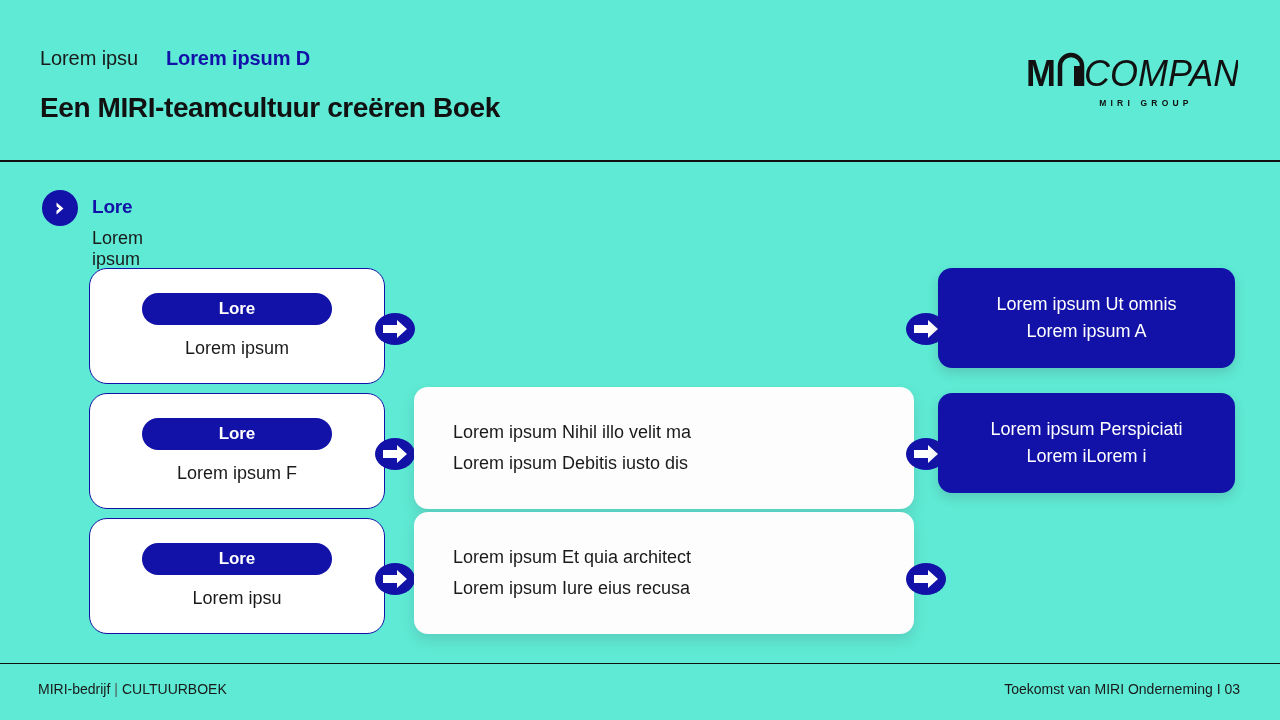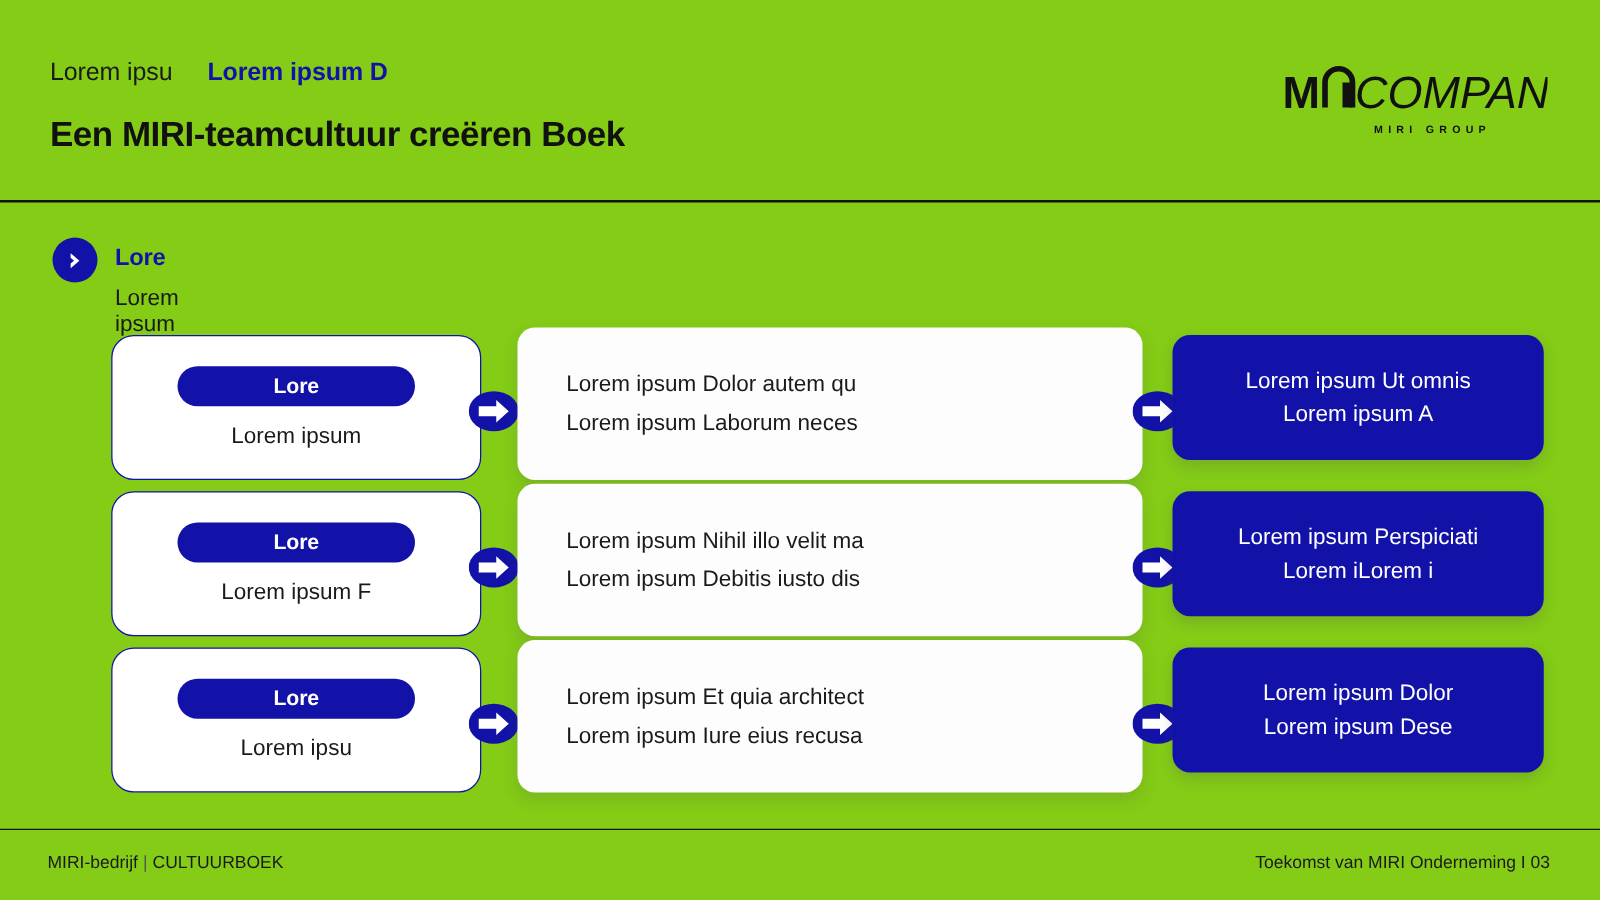--- a/index.html
+++ b/index.html
@@ -2,21 +2,21 @@
 <html><head>
 <meta charset="utf-8">
 <style>
   * { box-sizing: border-box; margin: 0; padding: 0; }
   html, body {
     width: 1280px; height: 720px;
     background: #ffffff;
     font-family: "Liberation Sans", sans-serif;
     overflow: hidden;
   }
-  .slide { position: relative; width: 1280px; height: 720px; background: #84cc16; }
+  .slide { position: relative; width: 1280px; height: 720px; background: #5eead4; }
 
   
   .header { position: absolute; left: 0; top: 0; width: 1280px; height: 161px; }
   .eyebrow { position: absolute; left: 40px; top: 47px; display: flex; align-items: baseline; gap: 28px; }
   .eyebrow-plain { font-size: 20px; color: #1a1a1a; font-weight: 400; letter-spacing: -0.1px; }
   .eyebrow-accent { font-size: 20px; color: #1212A8; font-weight: 700; letter-spacing: -0.1px; }
   .slide-title {
     position: absolute; left: 40px; top: 92px;
     font-size: 28px; font-weight: 700; color: #111111; letter-spacing: -0.4px;
   }
@@ -141,24 +141,20 @@
       <div class="left-card">
         <div class="pill">Lore</div>
         <div class="left-card-text">Lorem ipsum</div>
       </div>
       <div class="connector c1">
         <svg width="40" height="34" viewBox="0 0 40 34">
           <ellipse cx="20" cy="17" rx="20" ry="16" fill="#1212A8"></ellipse>
           <path d="M8 13 L22 13 L22 8 L32 17 L22 26 L22 21 L8 21 Z" fill="#fff"></path>
         </svg>
       </div>
-      <div class="mid-card">
-        <div class="mid-line">Lorem ipsum Dolor autem qu</div>
-        <div class="mid-line">Lorem ipsum Laborum neces</div>
-      </div>
       <div class="connector c2">
         <svg width="40" height="34" viewBox="0 0 40 34">
           <ellipse cx="20" cy="17" rx="20" ry="16" fill="#1212A8"></ellipse>
           <path d="M8 13 L22 13 L22 8 L32 17 L22 26 L22 21 L8 21 Z" fill="#fff"></path>
         </svg>
       </div>
       <div class="right-card">
         <div class="right-line">Lorem ipsum Ut omnis</div>
         <div class="right-line">Lorem ipsum A</div>
       </div>
@@ -204,24 +200,20 @@
       </div>
       <div class="mid-card">
         <div class="mid-line">Lorem ipsum Et quia architect</div>
         <div class="mid-line">Lorem ipsum Iure eius recusa</div>
       </div>
       <div class="connector c2">
         <svg width="40" height="34" viewBox="0 0 40 34">
           <ellipse cx="20" cy="17" rx="20" ry="16" fill="#1212A8"></ellipse>
           <path d="M8 13 L22 13 L22 8 L32 17 L22 26 L22 21 L8 21 Z" fill="#fff"></path>
         </svg>
-      </div>
-      <div class="right-card">
-        <div class="right-line">Lorem ipsum Dolor</div>
-        <div class="right-line">Lorem ipsum Dese</div>
       </div>
     </div>
 
   </div>
 
   <div class="footer-rule"></div>
   <div class="footer-left">
     <span>MIRI-bedrijf</span>
     <span class="footer-sep">|</span>
     <span>CULTUURBOEK</span>

